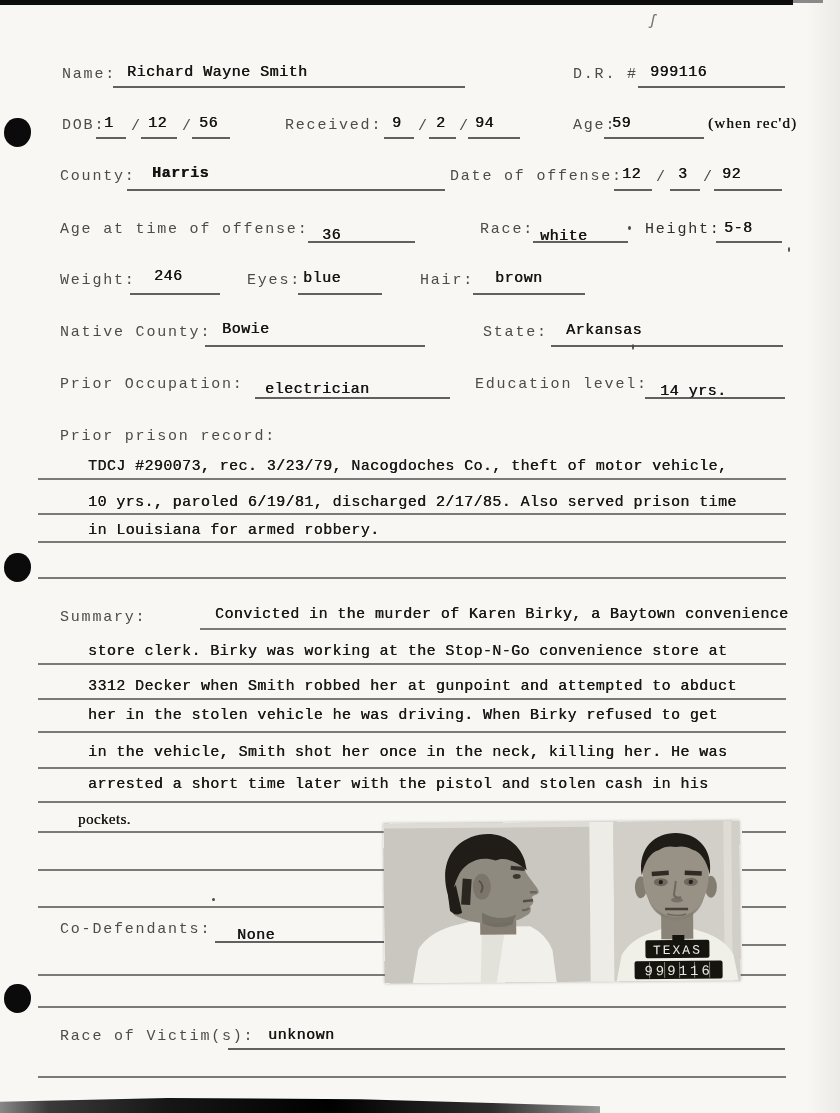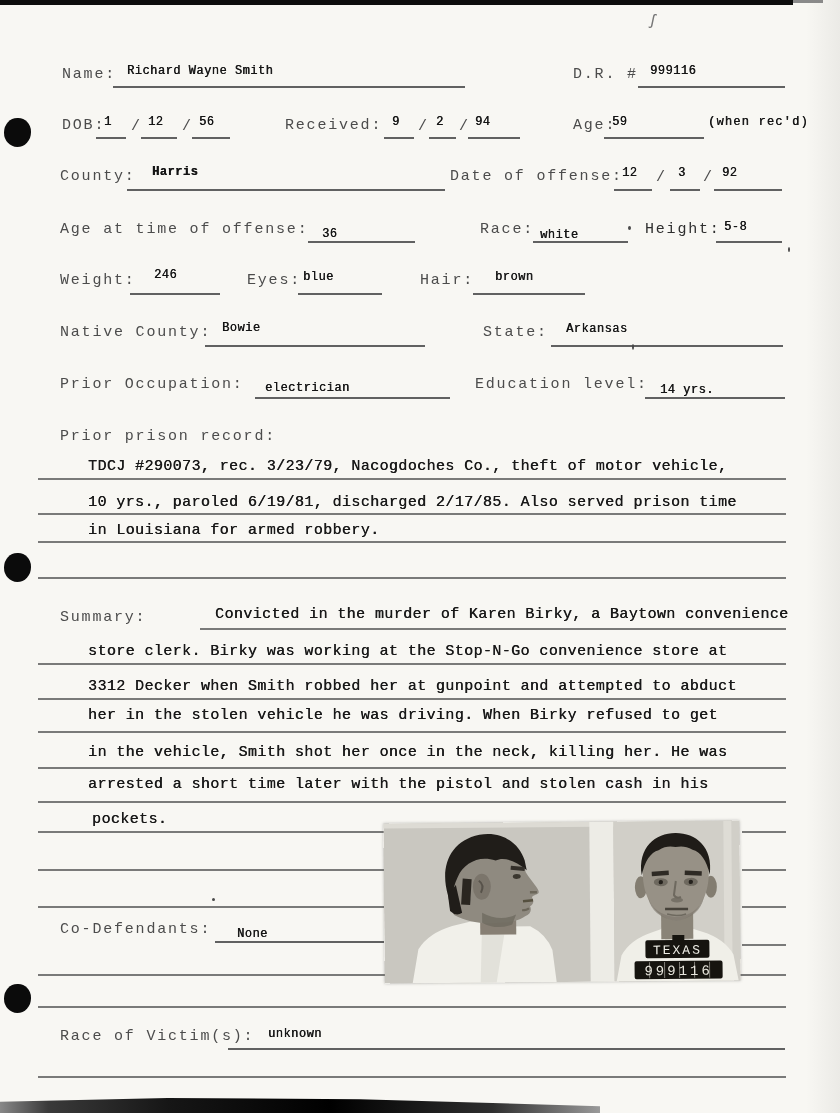--- a/index.html
+++ b/index.html
@@ -4,21 +4,21 @@
 <style>
   html,body{margin:0;padding:0;background:#e8e8e6;}
   .page{
     position:relative;width:840px;height:1113px;margin:0 auto;
     background:#f8f7f3;overflow:hidden;
     font-family:"Liberation Mono","DejaVu Sans Mono",monospace;
     color:#1a1a1a;
   }
   .abs{position:absolute;white-space:nowrap;}
   .lbl{font-size:15px;letter-spacing:1.8px;color:#4c4c4c;}
-  .val{font-size:12px;letter-spacing:.5px;color:#141414;text-shadow:.4px 0 #222;}
+  .val{font-size:15px;letter-spacing:.5px;color:#141414;text-shadow:.4px 0 #222;}
   .typed{font-size:15px;letter-spacing:.4px;color:#181818;text-shadow:.35px 0 #222;}
   .sep{font-size:15px;color:#4c4c4c;}
   .ul{height:0;border-top:2px solid #474747;opacity:.85;}
   .rule{height:0;border-top:2px solid #5a5a5a;opacity:.8;}
   .punch{width:27px;height:29px;background:#0b0b0b;border-radius:50% 48% 52% 50%;}
   .speck{background:#4a4a4a;border-radius:50%;}
   .topstrip{left:0;top:0;width:793px;height:5px;background:#0d0d0d;}
   .topstrip2{left:793px;top:0;width:30px;height:3px;background:#8a8a8a;}
   .botband{
     left:0;top:1098px;width:600px;height:15px;
@@ -76,21 +76,21 @@
   <div class="abs sep" style="left:418px;top:118px;">/</div>
   <div class="abs val" style="left:436px;top:115px;">2</div>
   <div class="abs ul" style="left:429px;top:137px;width:27px;"></div>
   <div class="abs sep" style="left:459px;top:118px;">/</div>
   <div class="abs val" style="left:475px;top:115px;">94</div>
   <div class="abs ul" style="left:468px;top:137px;width:52px;"></div>
 
   <div class="abs lbl" style="left:573px;top:117px;">Age:</div>
   <div class="abs val" style="left:612px;top:115px;">59</div>
   <div class="abs ul" style="left:604px;top:137px;width:100px;"></div>
-  <div class="abs val" style="left:708px;top:115px;letter-spacing:1.2px;">(when rec'd)</div>
+  <div class="abs val" style="left:708px;top:115px;letter-spacing:1.2px;font-family:Liberation Serif, serif;">(when rec'd)</div>
 
   <div class="abs lbl" style="left:60px;top:168px;">County:</div>
   <div class="abs val" style="left:152px;top:165px;font-weight:bold;">Harris</div>
   <div class="abs ul" style="left:127px;top:189px;width:318px;"></div>
   <div class="abs lbl" style="left:450px;top:168px;">Date of offense:</div>
   <div class="abs val" style="left:622px;top:166px;">12</div>
   <div class="abs ul" style="left:614px;top:189px;width:38px;"></div>
   <div class="abs sep" style="left:656px;top:169px;">/</div>
   <div class="abs val" style="left:678px;top:166px;">3</div>
   <div class="abs ul" style="left:670px;top:189px;width:30px;"></div>
@@ -147,21 +147,21 @@
   <div class="abs typed" style="left:88px;top:643px;">store clerk. Birky was working at the Stop-N-Go convenience store at</div>
   <div class="abs rule" style="left:38px;top:663px;width:748px;"></div>
   <div class="abs typed" style="left:88px;top:678px;">3312 Decker when Smith robbed her at gunpoint and attempted to abduct</div>
   <div class="abs rule" style="left:38px;top:698px;width:748px;"></div>
   <div class="abs typed" style="left:88px;top:707px;">her in the stolen vehicle he was driving. When Birky refused to get</div>
   <div class="abs rule" style="left:38px;top:731px;width:748px;"></div>
   <div class="abs typed" style="left:88px;top:744px;">in the vehicle, Smith shot her once in the neck, killing her. He was</div>
   <div class="abs rule" style="left:38px;top:767px;width:748px;"></div>
   <div class="abs typed" style="left:88px;top:776px;">arrested a short time later with the pistol and stolen cash in his</div>
   <div class="abs rule" style="left:38px;top:801px;width:748px;"></div>
-  <div class="abs typed" style="left:92px;top:811px;">pockets.</div>
+  <div class="abs typed" style="left:78px;top:811px;font-family:Liberation Serif, serif;">pockets.</div>
   <div class="abs rule" style="left:38px;top:831px;width:346px;"></div>
   <div class="abs rule" style="left:742px;top:831px;width:44px;"></div>
 
   <div class="abs rule" style="left:38px;top:869px;width:346px;"></div>
   <div class="abs rule" style="left:742px;top:869px;width:44px;"></div>
   <div class="abs rule" style="left:38px;top:906px;width:346px;"></div>
   <div class="abs rule" style="left:742px;top:906px;width:44px;"></div>
 
   <div class="abs lbl" style="left:60px;top:921px;">Co-Defendants:</div>
   <div class="abs val" style="left:237px;top:927px;">None</div>

